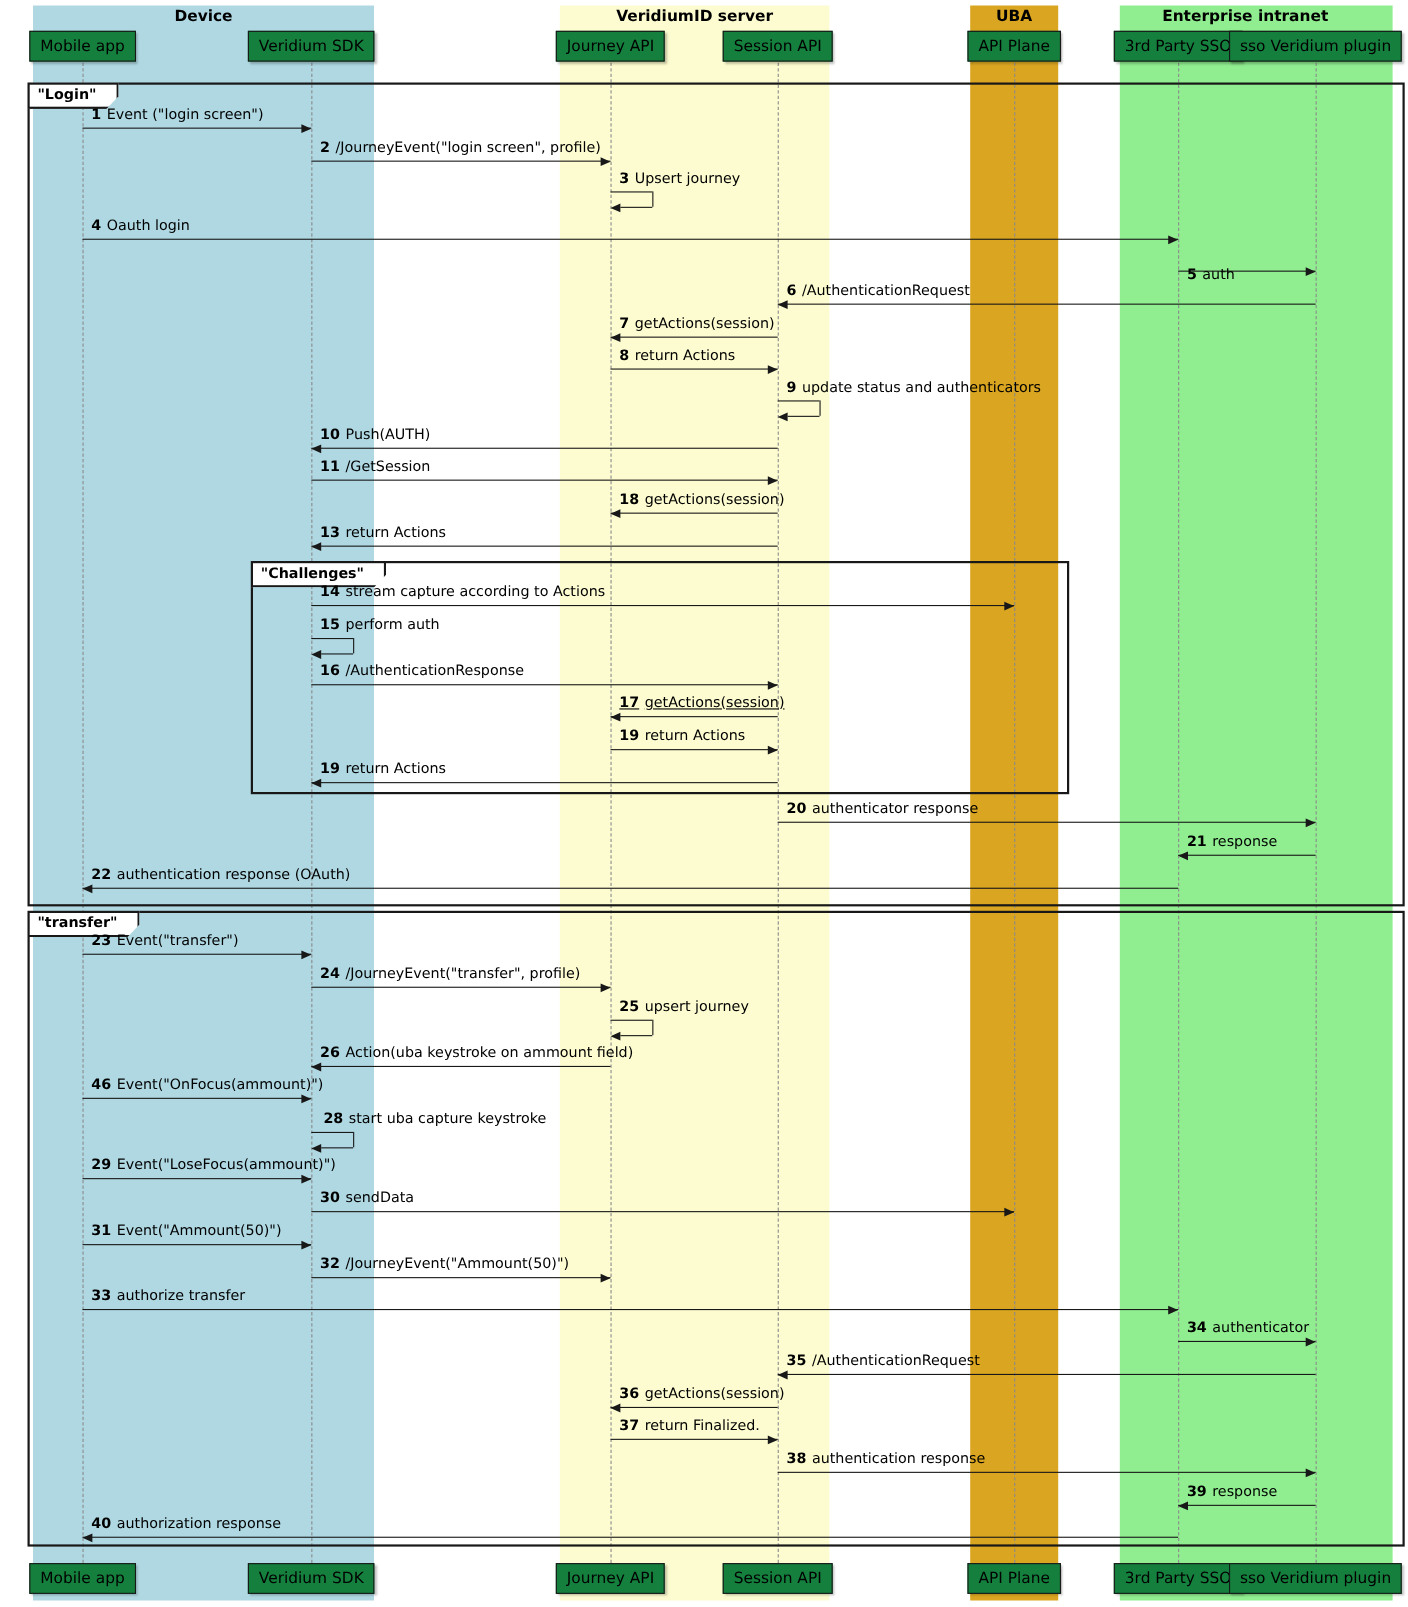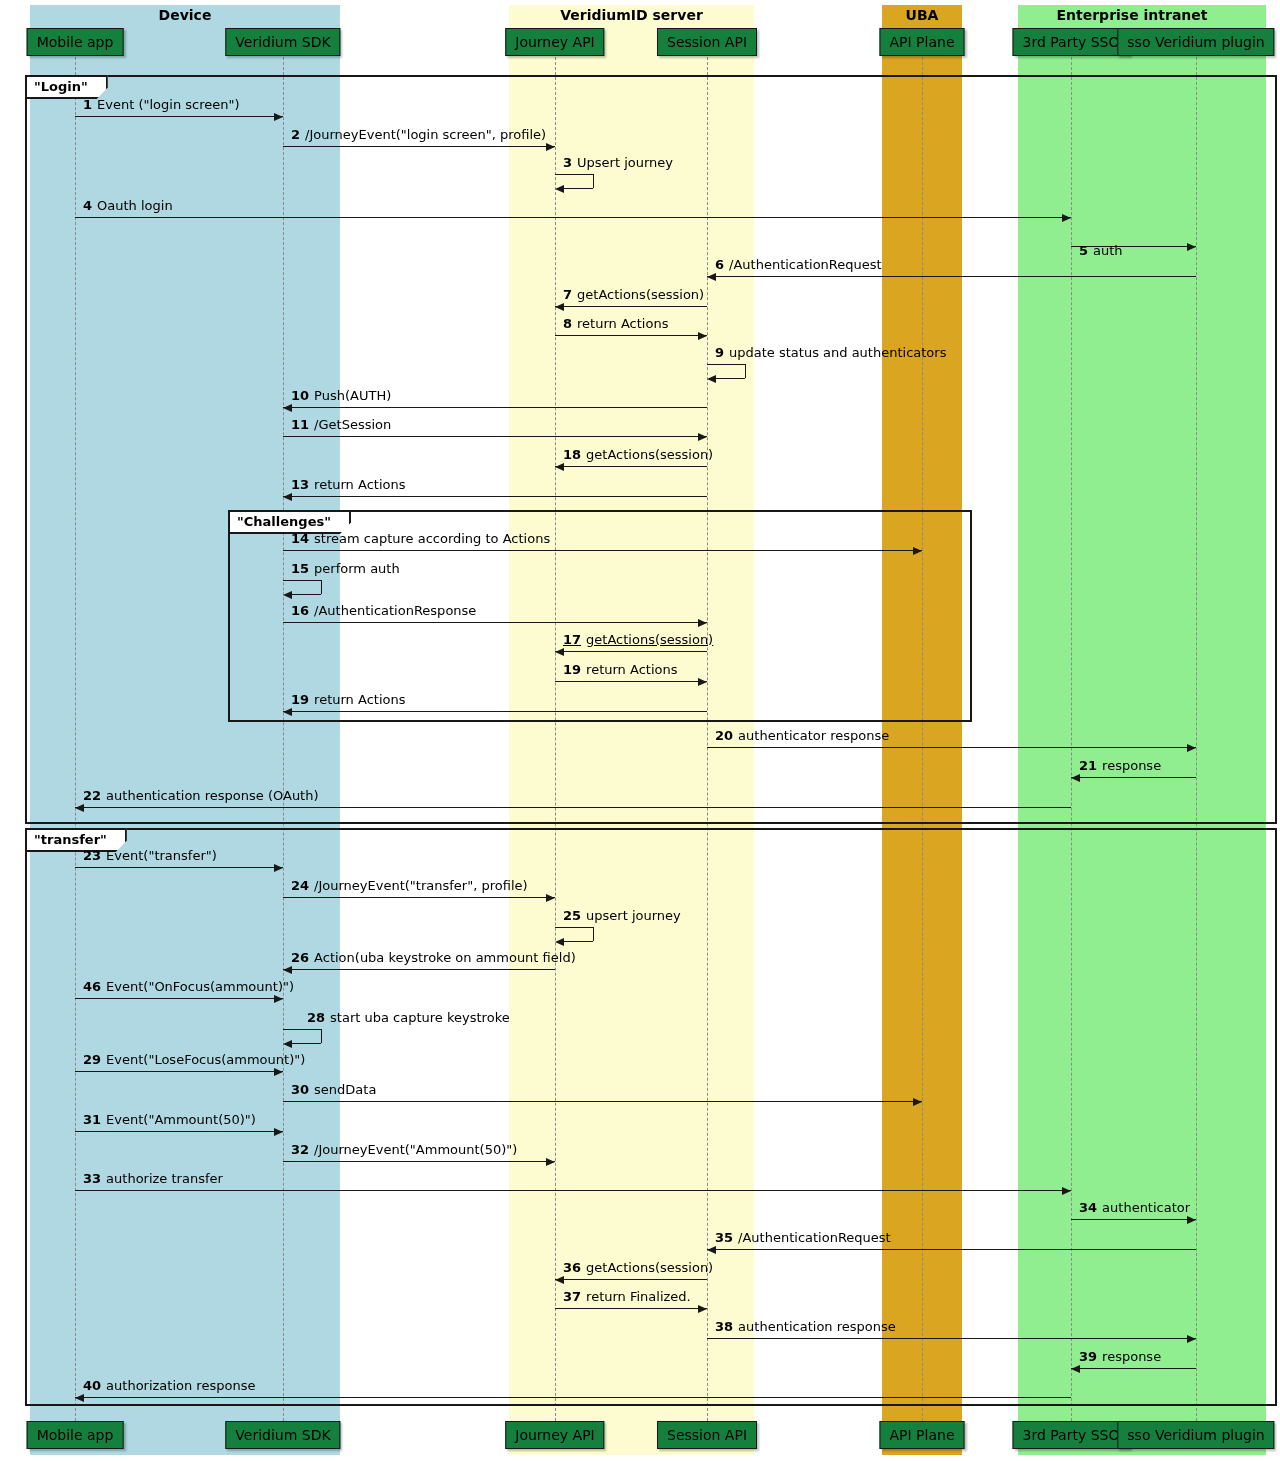--- a/index.html
+++ b/index.html
@@ -153,21 +153,21 @@
     <div class="msg-line" style="left: 283px; top: 969px; width: 272px;"></div>
     <div class="arrow-l" style="left: 283px; top: 966px;"></div>
     <div class="msg-label" style="left: 291px; top: 950px;"><b>26</b><span>Action(uba keystroke on ammount field)</span></div>
     <div class="msg-line" style="left: 75px; top: 998px; width: 208px;"></div>
     <div class="arrow-r" style="left: 274px; top: 995px;"></div>
     <div class="msg-label" style="left: 83px; top: 979px;"><b>46</b><span>Event("OnFocus(ammount)")</span></div>
     <div class="msg-line" style="left: 283px; top: 1029px; width: 38px;"></div>
     <div class="msg-vline" style="left: 321px; top: 1029px; height: 14px;"></div>
     <div class="msg-line" style="left: 292px; top: 1043px; width: 29px;"></div>
     <div class="arrow-l" style="left: 283px; top: 1040px;"></div>
-    <div class="msg-label" style="left: 307px; top: 1010px;"><b>28</b><span>start uba capture keystroke</span></div>
+    <div class="msg-label" style="left: 294px; top: 1010px;"><b>28</b><span>start uba capture keystroke</span></div>
     <div class="msg-line" style="left: 75px; top: 1071px; width: 208px;"></div>
     <div class="arrow-r" style="left: 274px; top: 1068px;"></div>
     <div class="msg-label" style="left: 83px; top: 1052px;"><b>29</b><span>Event("LoseFocus(ammount)")</span></div>
     <div class="msg-line" style="left: 283px; top: 1101px; width: 639px;"></div>
     <div class="arrow-r" style="left: 913px; top: 1098px;"></div>
     <div class="msg-label" style="left: 291px; top: 1082px;"><b>30</b><span>sendData</span></div>
     <div class="msg-line" style="left: 75px; top: 1131px; width: 208px;"></div>
     <div class="arrow-r" style="left: 274px; top: 1128px;"></div>
     <div class="msg-label" style="left: 83px; top: 1112px;"><b>31</b><span>Event("Ammount(50)")</span></div>
     <div class="msg-line" style="left: 283px; top: 1161px; width: 272px;"></div>

